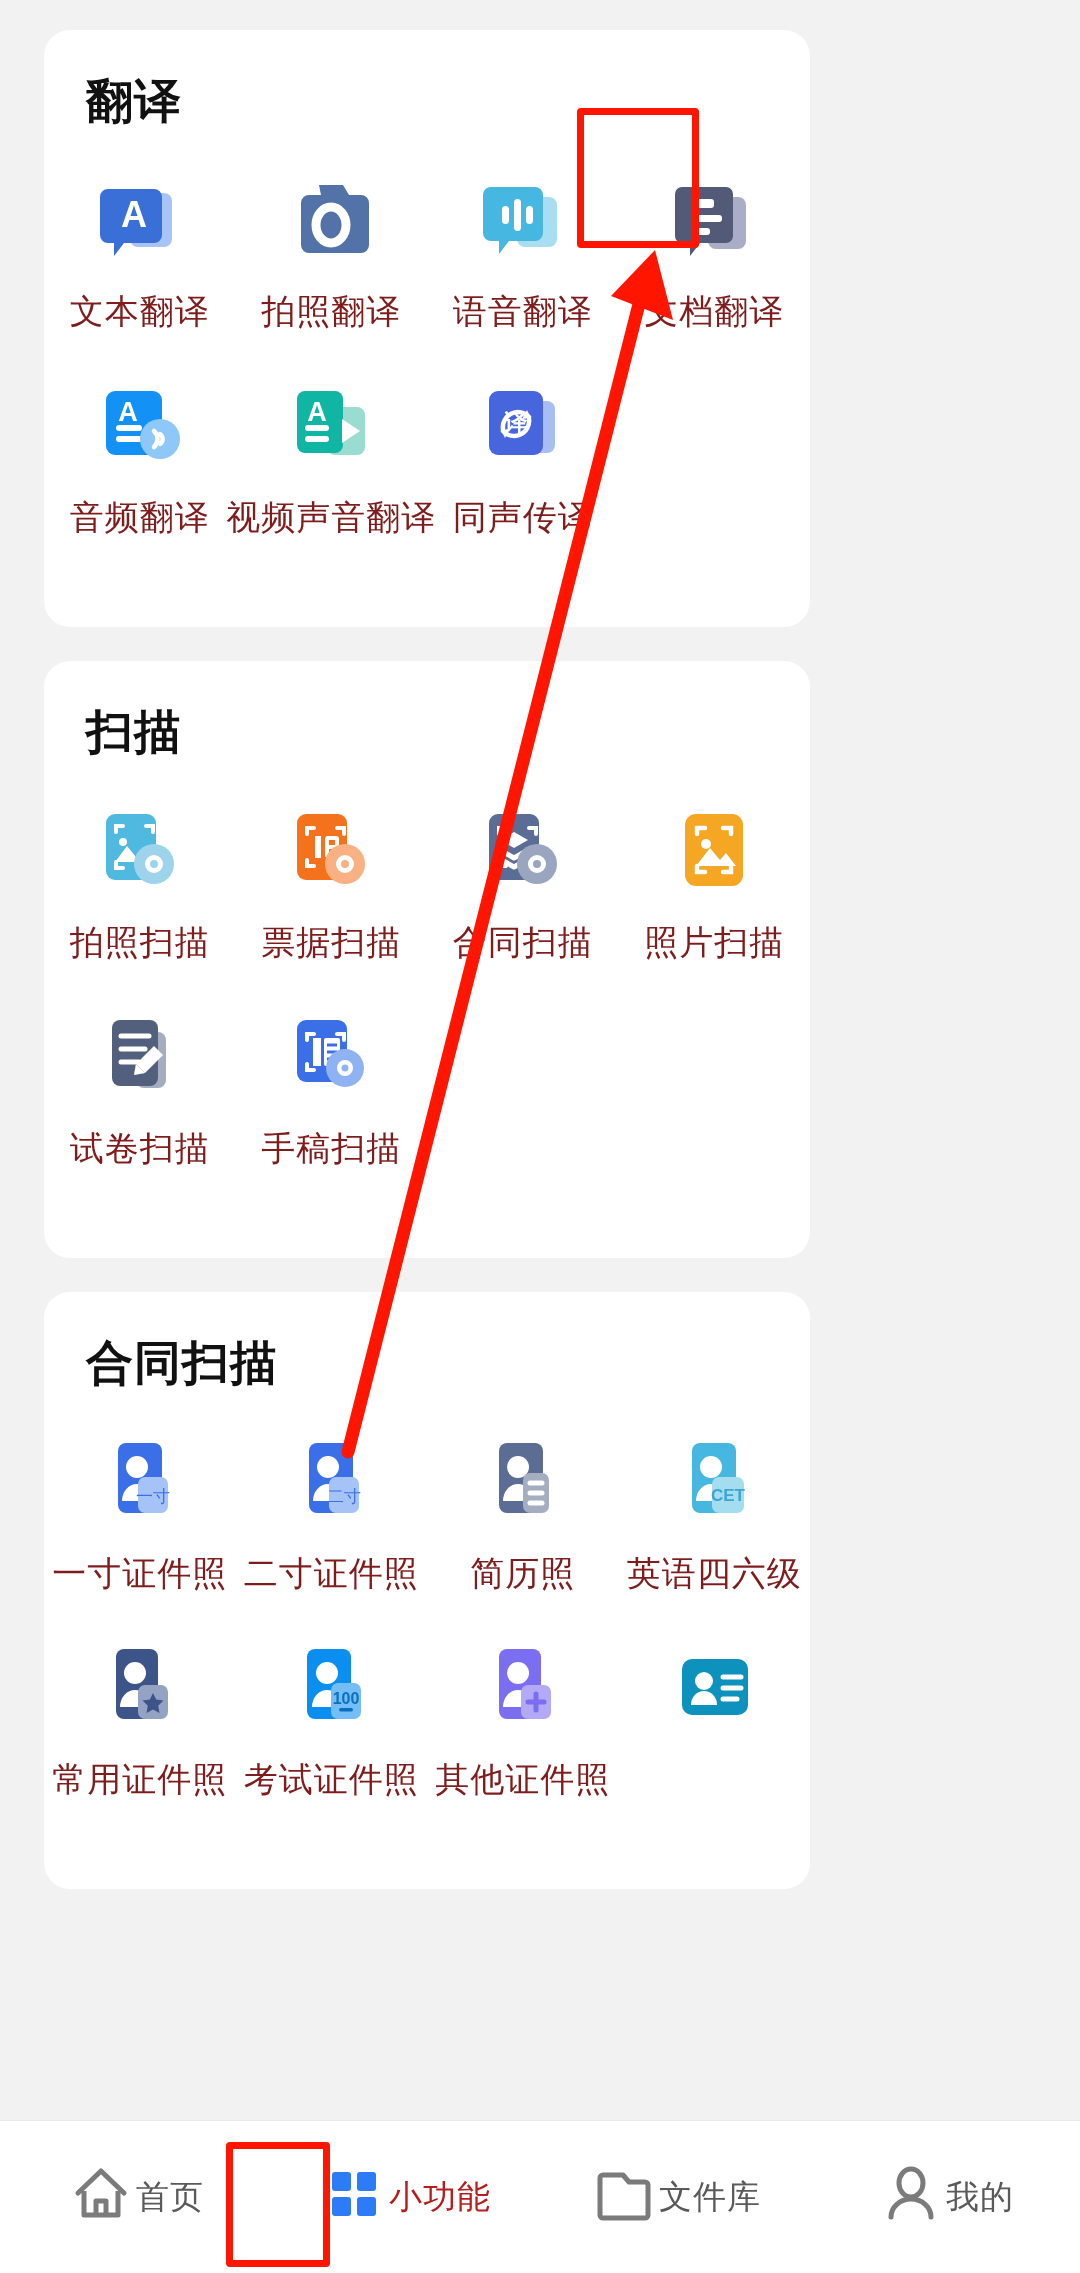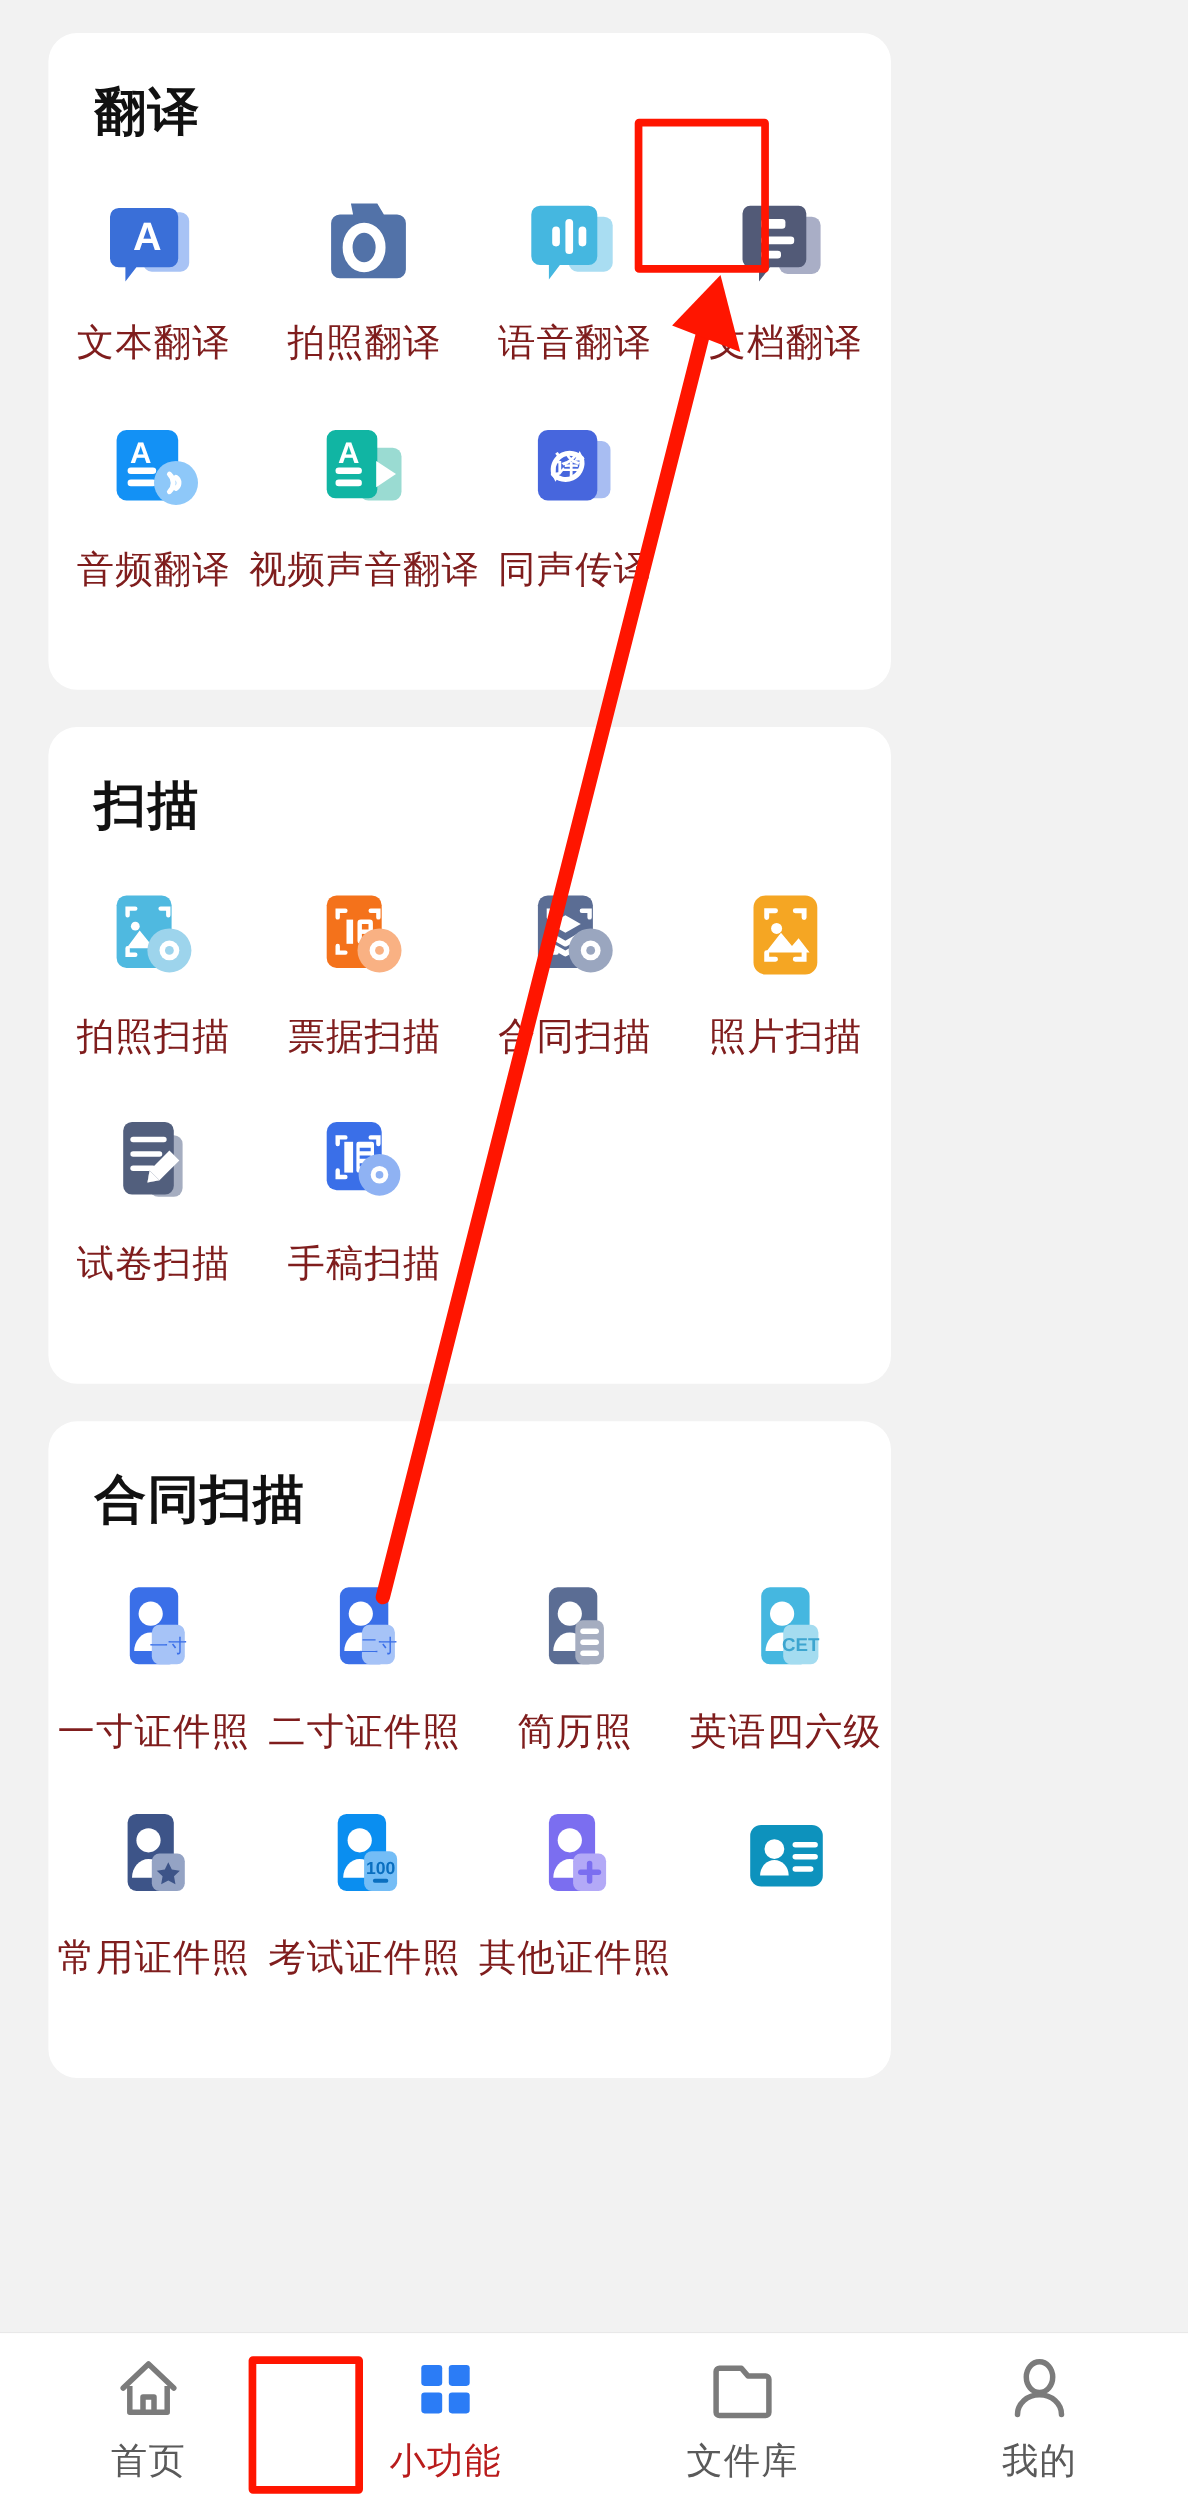--- a/index.html
+++ b/index.html
@@ -57,21 +57,21 @@
 
   
   .tabbar {
     position:absolute; left:0; bottom:0; width:1080px; height:153px;
     background:#ffffff;
     border-top:1px solid #e8e8e8;
     display:flex;
   }
   .tab {
     flex:1;
-    display:flex; flex-direction:column; align-items:center; justify-content:center;
+    display:flex; align-items:center; justify-content:center;
     position:relative;
   }
   .tab-icon { height:74px; display:flex; align-items:center; justify-content:center; margin-bottom:6px;}
   .tab-label { font-size:33px; color:#5a5a5a; letter-spacing:1px; }
   .tab.active .tab-label { color:#b91c1c; }
 
   
   .hl-box {
     position:absolute;
     border:7px solid #ff1500;

